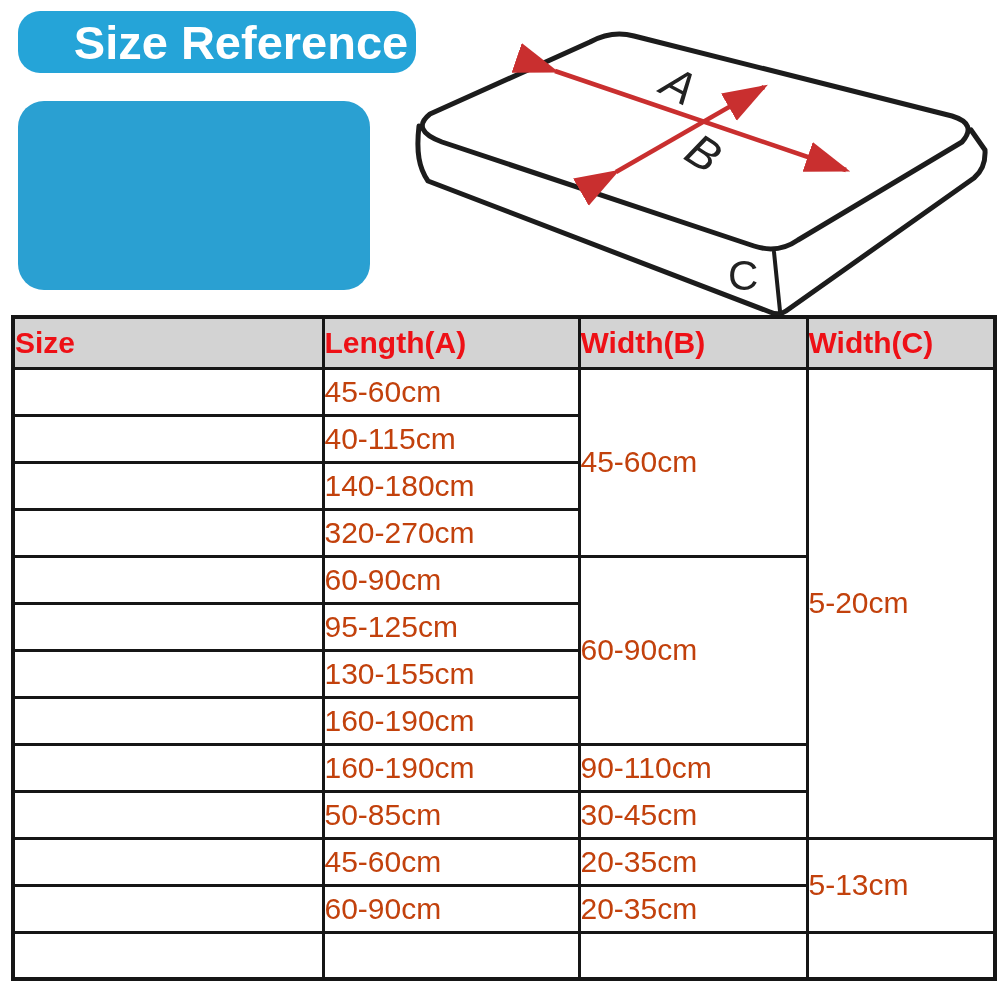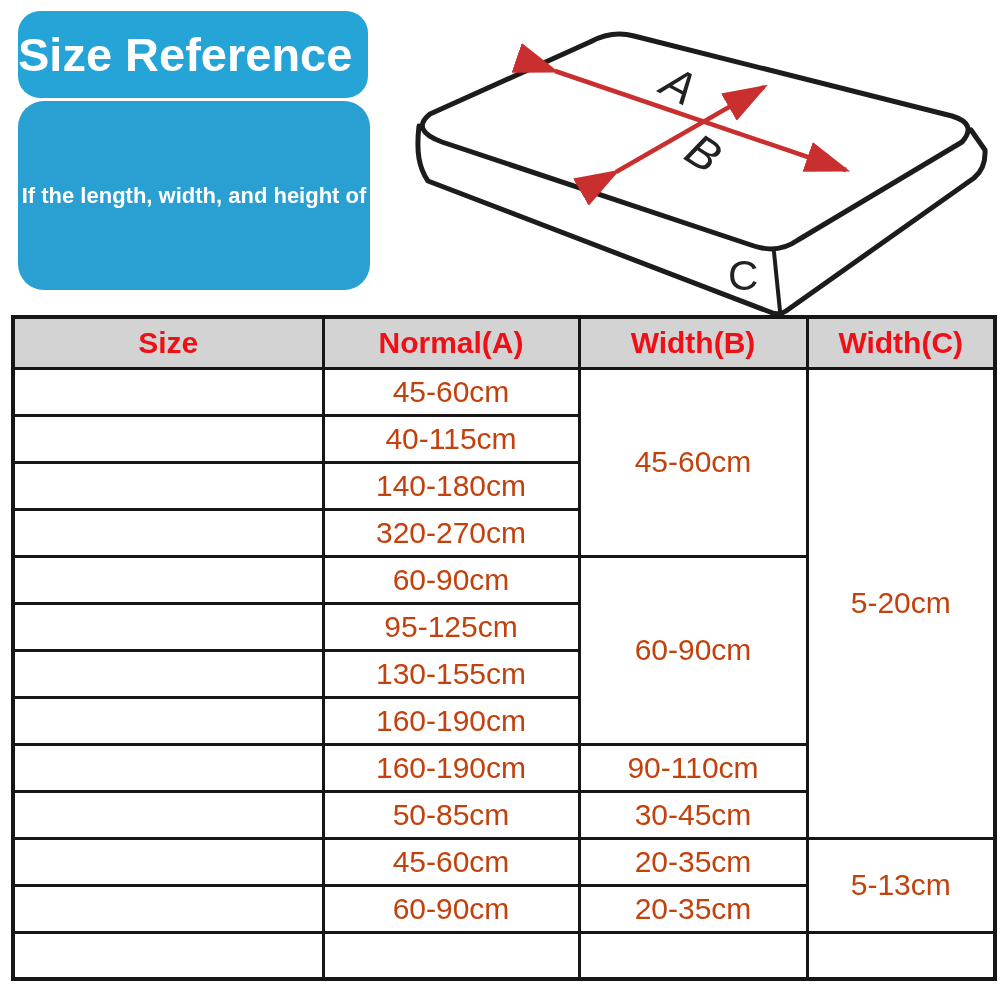--- a/index.html
+++ b/index.html
@@ -9,24 +9,24 @@
     height: 1000px;
     background: #ffffff;
     font-family: "Liberation Sans", sans-serif;
     overflow: hidden;
   }
 
   
   .title-box {
     position: absolute;
     left: 18px; top: 11px;
-    width: 350px; height: 87px;
+    width: 350px; height: 62px;
     background: var(--titleBlue);
     border-radius: 22px;
-    display: flex; align-items: center; 
+    display: flex; align-items: center; justify-content: center; padding-left: 48px;
   }
   .title-box span {
     color: #ffffff;
     font-size: 47px;
     font-weight: bold;
     letter-spacing: 0px;
     white-space: nowrap;
   }
   .note-box {
     position: absolute;
@@ -53,21 +53,21 @@
   table.size-table {
     position: absolute;
     left: 11px; top: 315px;
     width: 982px;
     border-collapse: collapse;
     table-layout: fixed;
     border: 4px solid #161616;
   }
   table.size-table th, table.size-table td {
     border: 3px solid #161616;
-    text-align: center;
+    text-align: left;
     vertical-align: middle;
     padding: 0;
     overflow: hidden;
   }
   table.size-table thead tr { height: 51px; }
   table.size-table tbody tr { height: 47px; }
   table.size-table th {
     background: var(--headerBg);
     color: var(--headerText);
     font-size: 30px;
@@ -88,21 +88,20 @@
 </head>
 <body>
 
 <div class="page">
 
   <div class="title-box">
     <span>Size Reference</span>
   </div>
 
   <div class="note-box">
-    <div class="note-line">If the length, width, and height of</div>
   </div>
 
   <svg class="diagram" width="600" height="320" viewBox="0 0 600 320">
     <defs>
       <marker id="arr" markerWidth="12" markerHeight="10" refX="9" refY="3.5" orient="auto">
         <path d="M0,0 L10,3.5 L0,7 Z" fill="#c92f2f"></path>
       </marker>
     </defs>
 
     <path d="M 30,114 L 190,42 Q 212,30 234,36 L 552,116 Q 578,124 562,142
@@ -125,21 +124,21 @@
   <table class="size-table">
     <colgroup>
       <col style="width:310px">
         <col style="width:256px">
         <col style="width:228px">
         <col style="width:188px">
     </colgroup>
     <thead>
       <tr>
           <th>Size</th>
-          <th>Normal(A)</th>
+          <th>Length(A)</th>
           <th>Width(B)</th>
           <th>Width(C)</th>
         </tr>
     </thead>
     <tbody>
         <tr>
           <td class="size bg-green">Normal (S)</td>
           <td>45-60cm</td>
           <td rowspan="4">45-60cm</td>
           <td rowspan="10">5-20cm</td>

